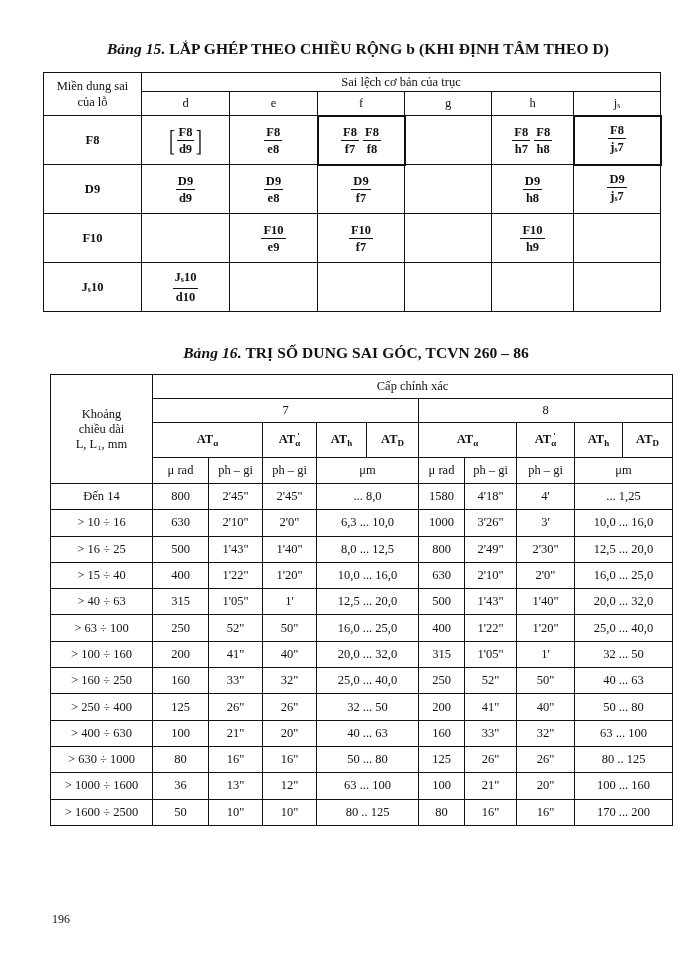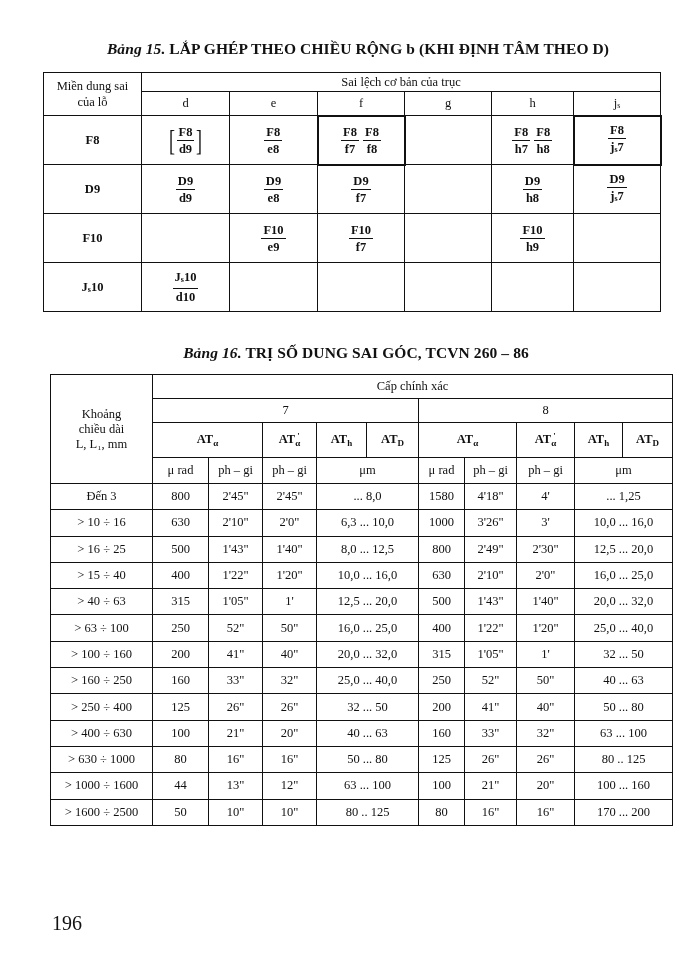--- a/index.html
+++ b/index.html
@@ -41,21 +41,21 @@
   #t16 .h1 { height: 24px; }
   #t16 .h2 { height: 24px; }
   #t16 .h3 { height: 35px; padding-left: 24px; }
   #t16 .h4 { height: 26px; }
   #t16 .drow { height: 26.3px; }
   #t16 .at { font-weight: bold; font-size: 12.5px; }
   #t16 .at sub { font-size: 9px; vertical-align: -3px; }
   #t16 .at .sup-dot { position: relative; }
   #t16 .at .sup-dot::after { content: "'"; position: absolute; left: 2px; top: -7px; font-size: 9px; }
 
-  .page-num { position: absolute; left: 52px; top: 912px; font-size: 20px; }
+  .page-num { position: absolute; left: 52px; top: 912px; font-size: 12px; }
 </style>
 </head>
 <body>
 
 <div class="title" id="t15-title">
   <span class="lead">Bảng 15.</span><span> LẮP GHÉP THEO CHIỀU RỘNG b (KHI ĐỊNH TÂM THEO D)</span>
 </div>
 
 <table id="t15">
   <colgroup>
@@ -246,21 +246,21 @@
     <td>ph – gi</td>
     <td colspan="2">μm</td>
     <td>μ rad</td>
     <td>ph – gi</td>
     <td>ph – gi</td>
     <td colspan="2">μm</td>
   </tr>
   </tbody>
     <tbody id="t16-body">
       <tr class="drow">
-        <td>Đến 3</td>
+        <td>Đến 14</td>
         <td>800</td>
         <td>2'45"</td>
         <td>2'45"</td>
         <td colspan="2">... 8,0</td>
         <td>1580</td>
         <td>4'18"</td>
         <td>4'</td>
         <td colspan="2">... 1,25</td>
       </tr>
       <tr class="drow">
@@ -368,21 +368,21 @@
         <td>16"</td>
         <td>16"</td>
         <td colspan="2">50 ... 80</td>
         <td>125</td>
         <td>26"</td>
         <td>26"</td>
         <td colspan="2">80 .. 125</td>
       </tr>
       <tr class="drow">
         <td>&gt; 1000 ÷ 1600</td>
-        <td>44</td>
+        <td>36</td>
         <td>13"</td>
         <td>12"</td>
         <td colspan="2">63 ... 100</td>
         <td>100</td>
         <td>21"</td>
         <td>20"</td>
         <td colspan="2">100 ... 160</td>
       </tr>
       <tr class="drow">
         <td>&gt; 1600 ÷ 2500</td>

